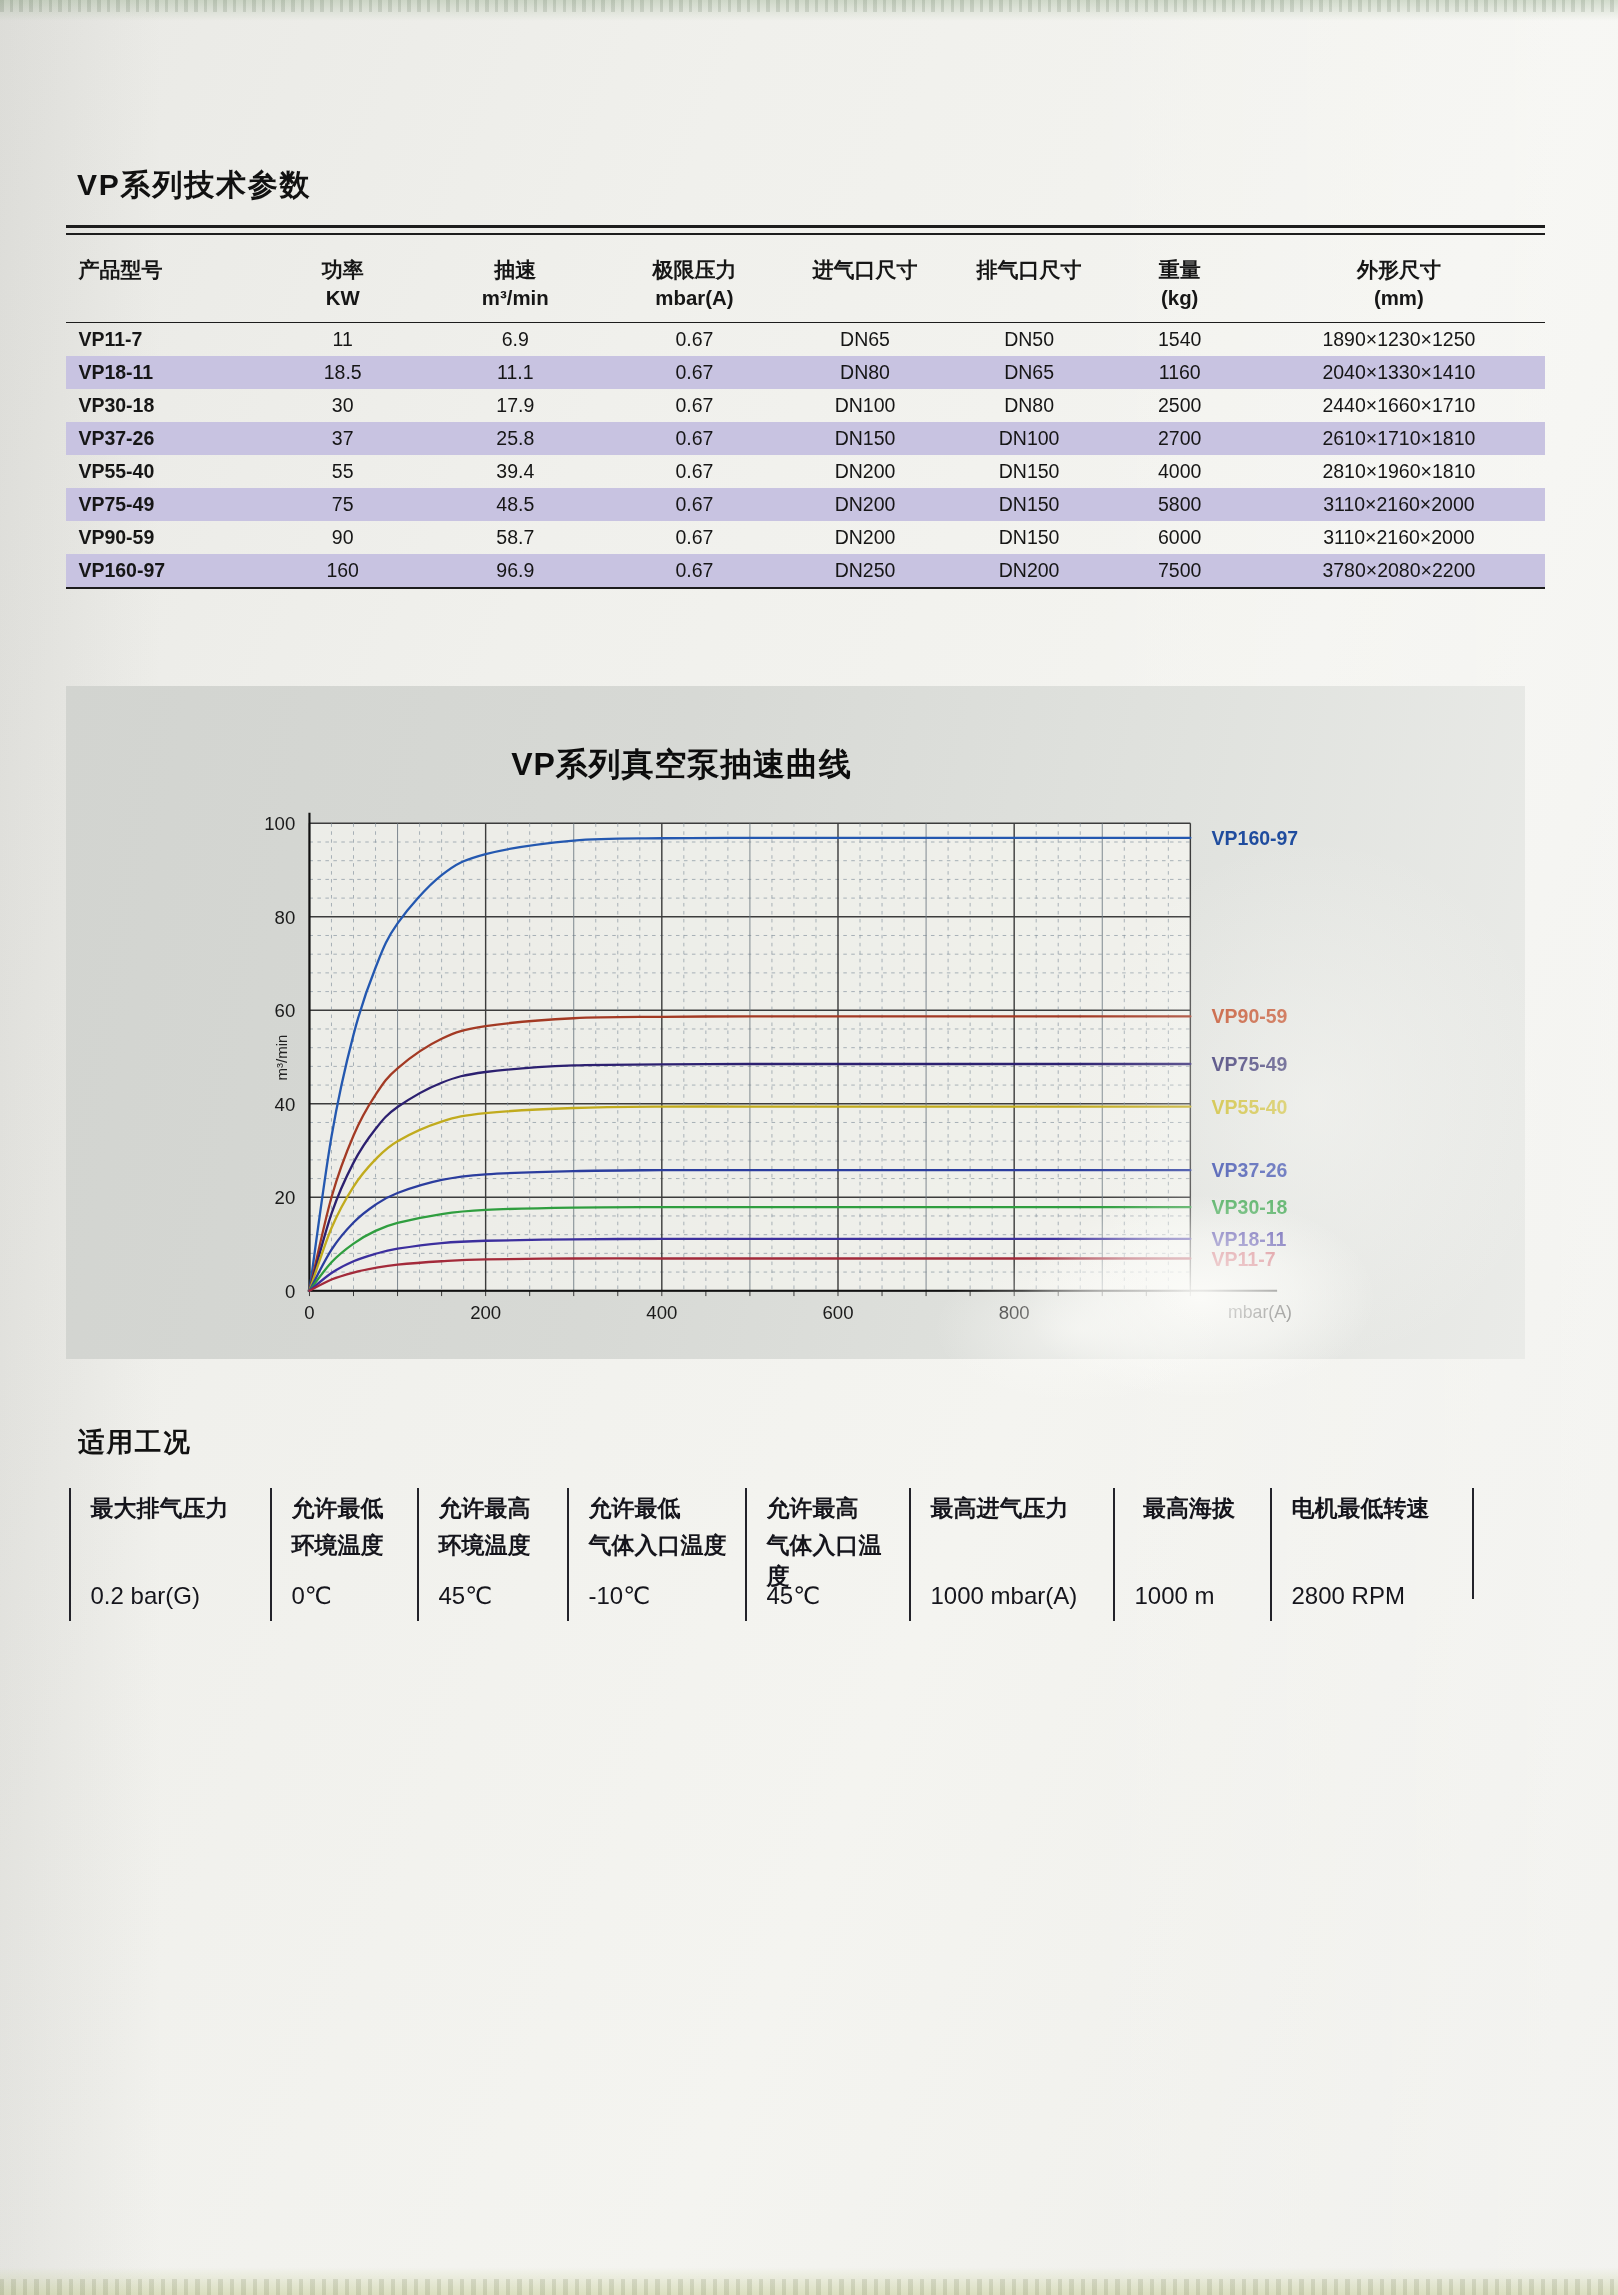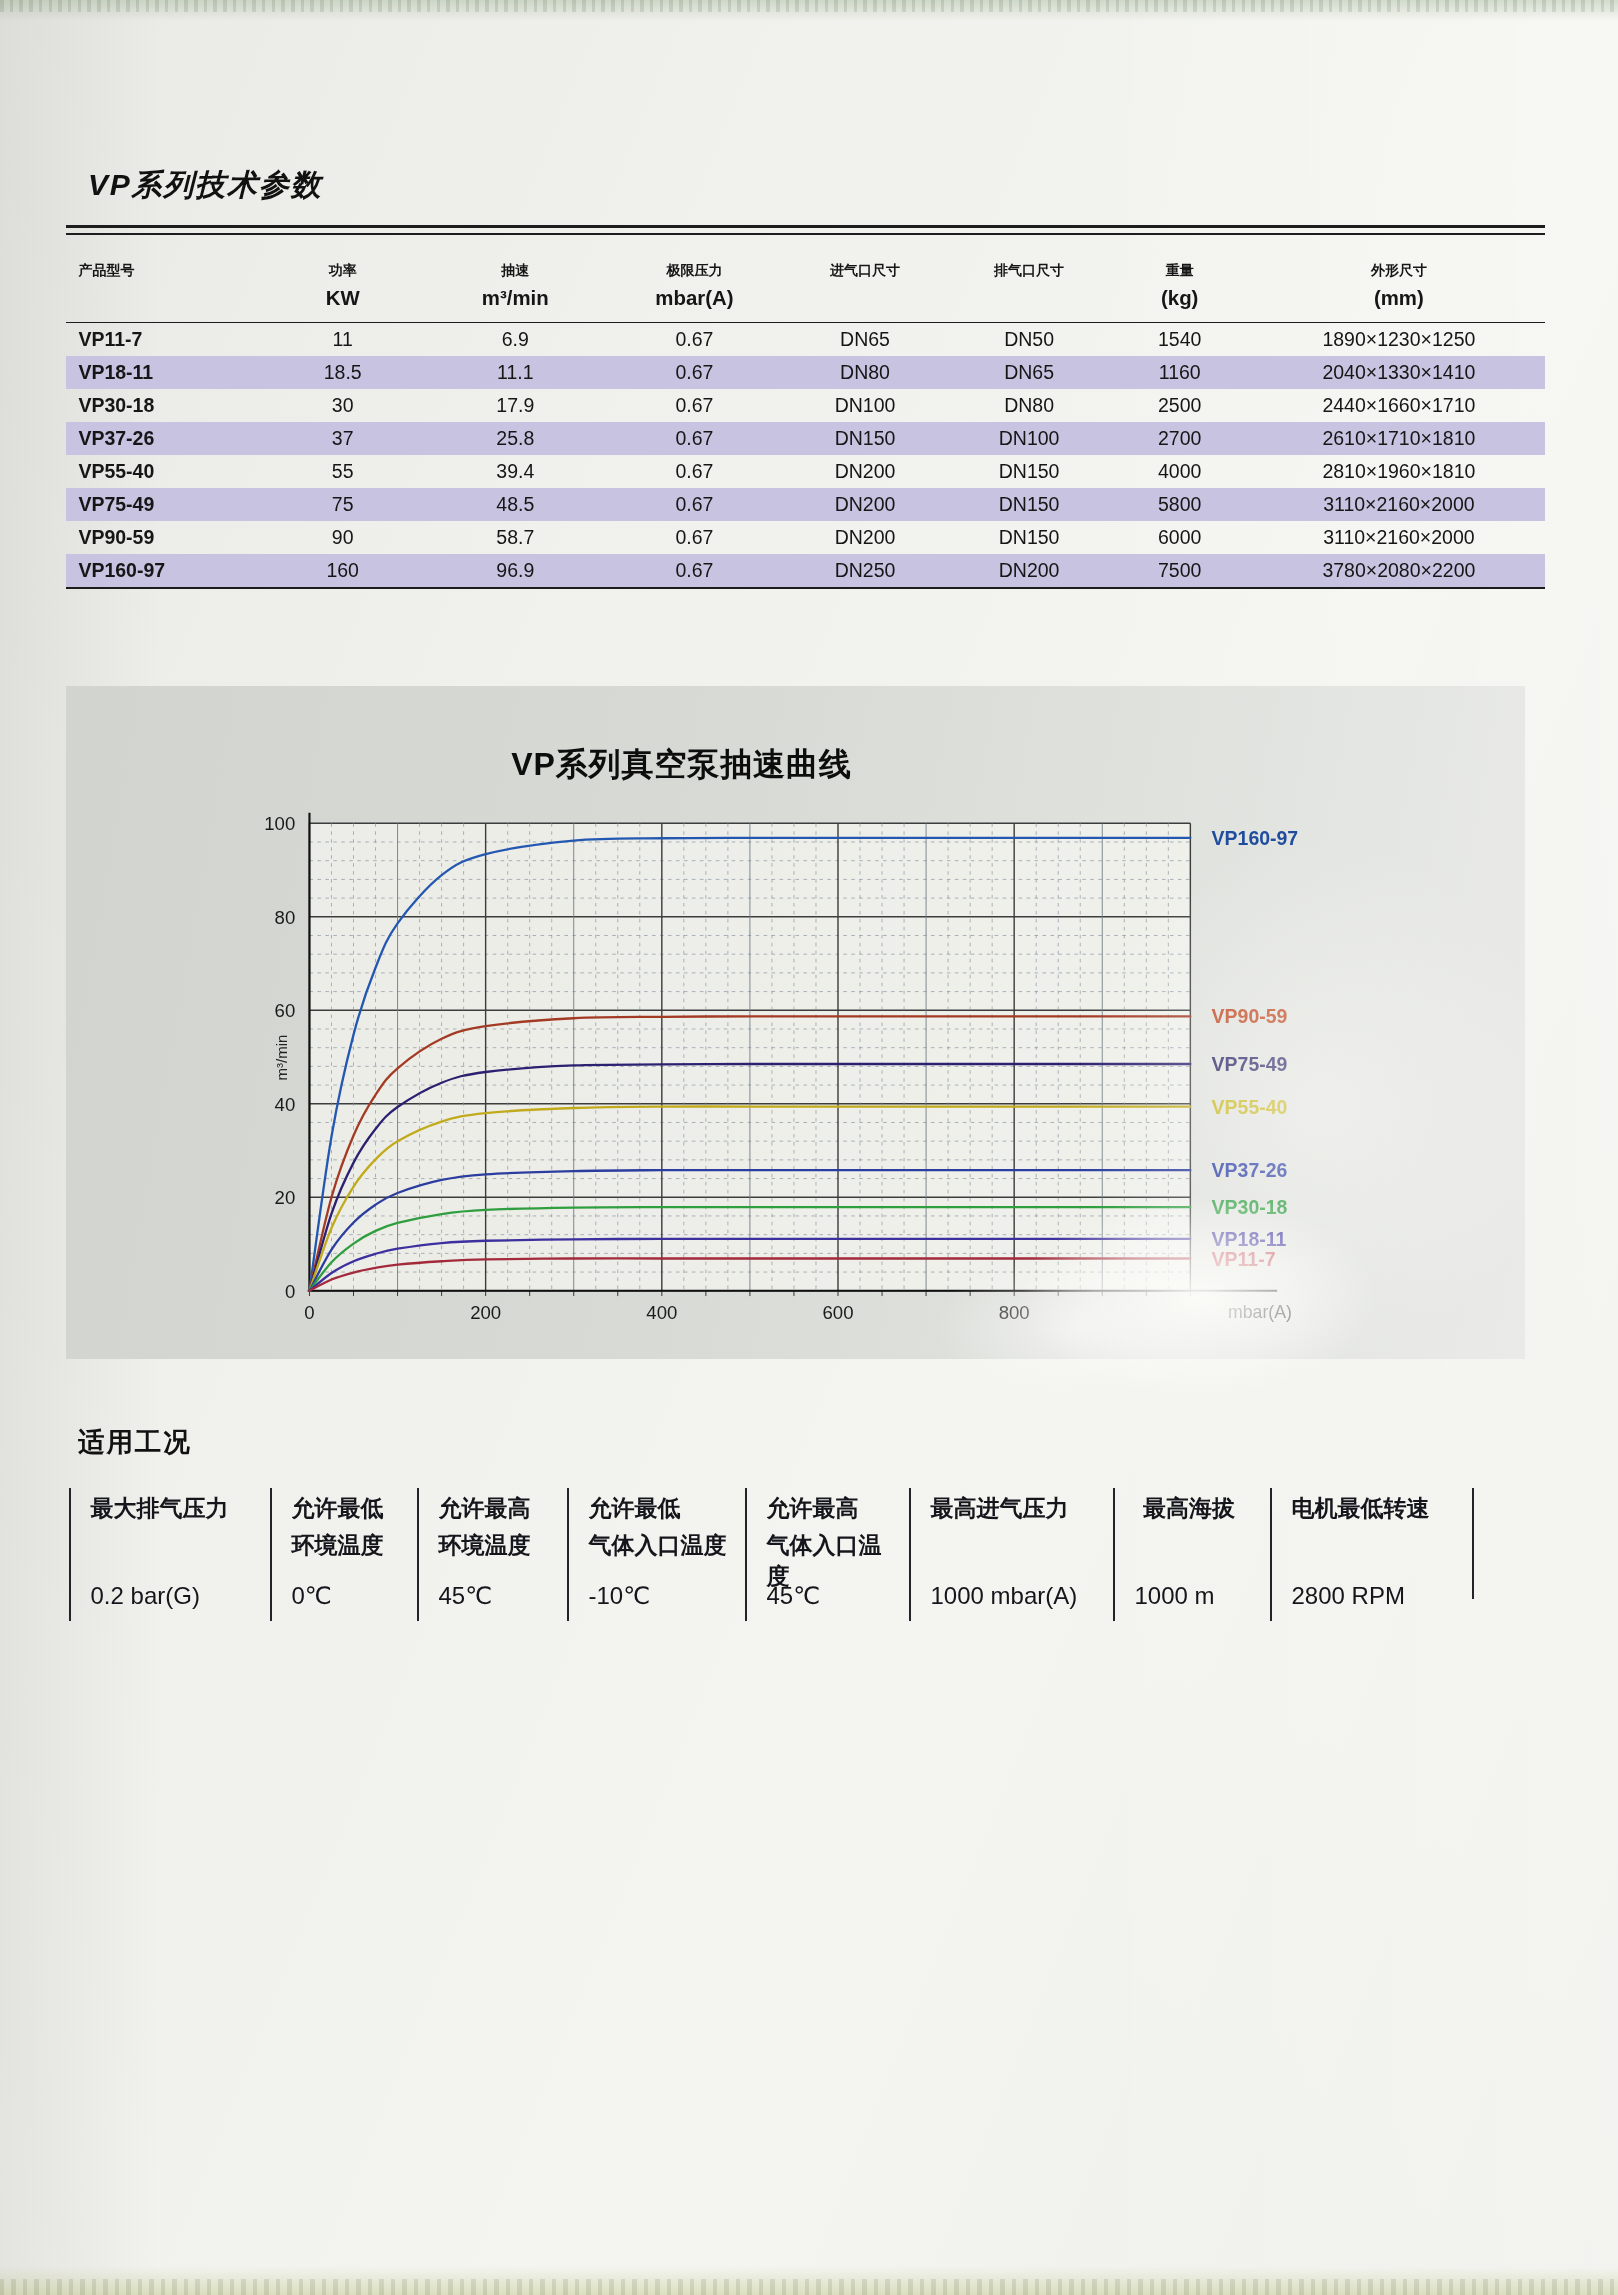--- a/index.html
+++ b/index.html
@@ -12,29 +12,29 @@
     background:linear-gradient(to right,rgba(110,110,105,0.10),rgba(110,110,105,0) 10%,rgba(255,255,255,0) 65%,rgba(255,255,255,0.28) 100%);}
   .edge-top{position:absolute;top:0;left:0;right:0;height:21px;
     background:linear-gradient(to bottom,rgba(150,175,140,0.38),rgba(150,175,140,0));}
   .edge-top::after{content:"";position:absolute;inset:0 0 8.9px 0;opacity:.5;
     background:repeating-linear-gradient(90deg,rgba(55,75,50,.28) 0 3.5px,rgba(55,75,50,0) 3.5px 9.7px);}
   .edge-bottom{position:absolute;bottom:0;left:0;right:0;height:28px;
     background:linear-gradient(to top,rgba(185,195,125,0.42),rgba(185,195,125,0));}
   .edge-bottom::after{content:"";position:absolute;inset:12.4px 0 0 0;opacity:.45;
     background:repeating-linear-gradient(90deg,rgba(70,80,40,.30) 0 4.4px,rgba(70,80,40,0) 4.4px 11.5px);}
 
-  .page-title{position:absolute;left:88px;top:165px;font-size:30px;font-weight:bold;letter-spacing:1.8px;color:#111;font-style:italic;}
+  .page-title{position:absolute;left:77px;top:165px;font-size:30px;font-weight:bold;letter-spacing:1.8px;color:#111;}
 
   .rule{position:absolute;left:66px;width:1479px;background:#1d1d1d;}
   #rule-a{top:225px;height:2.7px}
   #rule-b{top:233px;height:1.8px}
 
   table.spec{position:absolute;left:66px;top:235px;width:1479px;border-collapse:collapse;table-layout:fixed;}
   table.spec th{vertical-align:top;padding:19.5px 0 10.6px 0;border-bottom:1.8px solid #1c1c1c;}
-  table.spec th .h1{font-size:14px;font-weight:bold;line-height:30px;text-align:center;}
+  table.spec th .h1{font-size:21px;font-weight:bold;line-height:30px;text-align:center;}
   table.spec th .h2{font-size:20.4px;font-weight:bold;line-height:26.6px;text-align:center;}
   table.spec th.first .h1{text-align:left;padding-left:12.4px;}
   table.spec td{height:33px;font-size:19.5px;text-align:center;padding:0;}
   table.spec td.model{text-align:left;padding-left:12.4px;font-weight:bold;}
   table.spec tbody tr.alt{background:#c8c3e1;}
   table.spec tbody tr:last-child td{border-bottom:2.7px solid #1c1c1c;}
 
   .chart-panel{position:absolute;left:66px;top:686px;width:1459px;height:673px;
     background:linear-gradient(100deg,#d2d4d0 0%,#d7d9d5 40%,#e0e2de 72%,#eaebe8 100%);}
   .chart-title{position:absolute;left:350px;top:57px;width:531px;text-align:center;

